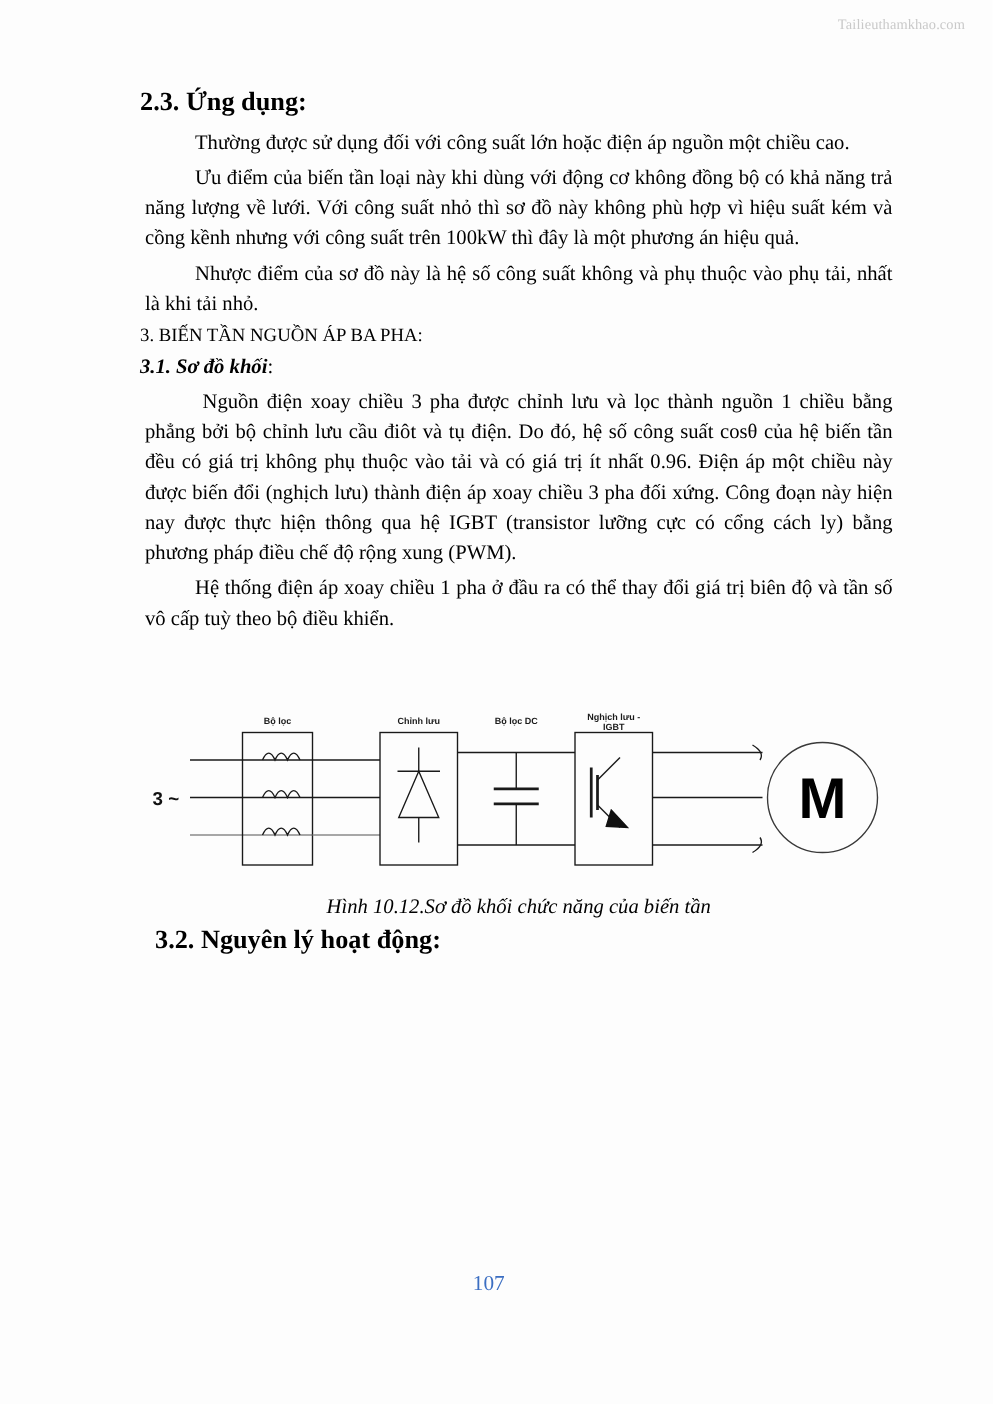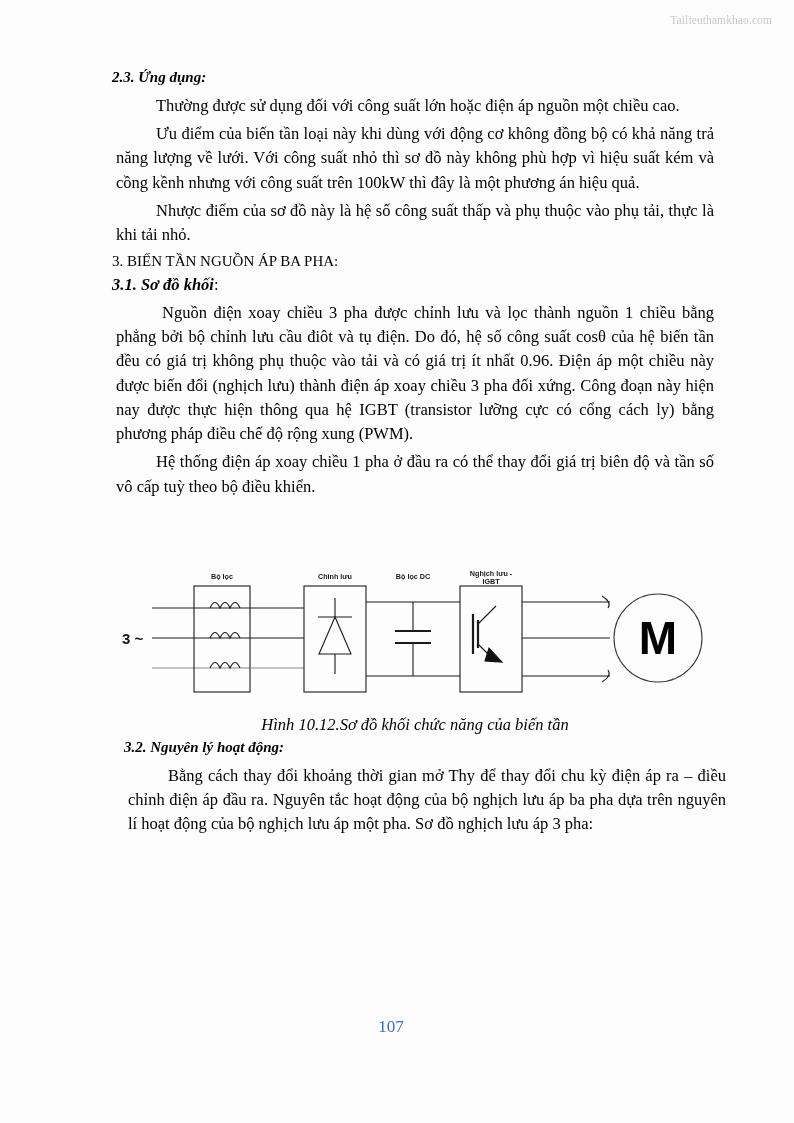--- a/index.html
+++ b/index.html
@@ -37,23 +37,22 @@
   
   .content {
     position: absolute;
     left: 112px;
     top: 68px;
     width: 606px;
   }
 
   h3.heading {
     margin: 0 0 6px 0;
-    font-size: 15px;
+    font-size: 21px;
     font-weight: bold;
-    font-style: italic;
     line-height: 1.32;
   }
   .heading-plain {
     margin: 0;
     font-size: 15px;
     font-weight: normal;
     line-height: 1.45;
   }
   .heading-mixed {
     margin: 0 0 2px 0;
@@ -125,21 +124,21 @@
   <div class="watermark">Tailieuthamkhao.com</div>
 
   <div class="content">
 
     <h3 class="heading">2.3. Ứng dụng:</h3>
 
     <p class="para">Thường được sử dụng đối với công suất lớn hoặc điện áp nguồn một chiều cao.</p>
 
     <p class="para">Ưu điểm của biến tần loại này khi dùng với động cơ không đồng bộ có khả năng trả năng lượng về lưới. Với công suất nhỏ thì sơ đồ này không phù hợp vì hiệu suất kém và cồng kềnh nhưng với công suất trên 100kW thì đây là một phương án hiệu quả.</p>
 
-    <p class="para">Nhược điểm của sơ đồ này là hệ số công suất thấp và phụ thuộc vào phụ tải, thực là khi tải nhỏ.</p>
+    <p class="para">Nhược điểm của sơ đồ này là hệ số công suất không và phụ thuộc vào phụ tải, nhất là khi tải nhỏ.</p>
 
     <p class="heading-plain">3. BIẾN TẦN NGUỒN ÁP BA PHA:</p>
 
     <p class="heading-mixed"><span class="b">3.1. Sơ đồ khối</span><span>:</span></p>
 
     <p class="para tight">Nguồn điện xoay chiều 3 pha được chỉnh lưu và lọc thành nguồn 1 chiều bằng phẳng bởi bộ chỉnh lưu cầu điôt và tụ điện. Do đó, hệ số công suất cosθ của hệ biến tần đều có giá trị không phụ thuộc vào tải và có giá trị ít nhất 0.96. Điện áp một chiều này được biến đổi (nghịch lưu) thành điện áp xoay chiều 3 pha đối xứng. Công đoạn này hiện nay được thực hiện thông qua hệ IGBT (transistor lưỡng cực có cổng cách ly) bằng phương pháp điều chế độ rộng xung (PWM).</p>
 
     <p class="para">Hệ thống điện áp xoay chiều 1 pha ở đầu ra có thể thay đổi giá trị biên độ và tần số vô cấp tuỳ theo bộ điều khiển.</p>
 
   </div>
@@ -208,18 +207,17 @@
 
         <text x="546" y="68" font-family="Liberation Sans, DejaVu Sans, sans-serif" font-size="46" font-weight="bold" fill="#000000" text-anchor="middle" dominant-baseline="central">M</text>
       </svg>
     </div>
 
     <div class="fig-caption">Hình 10.12.Sơ đồ khối chức năng của biến tần</div>
   </div>
 
   <div class="lower">
     <h3 class="heading">3.2. Nguyên lý hoạt động:</h3>
-    <p class="para">Bằng cách thay đổi khoảng thời gian mở Thy để thay đổi chu kỳ điện áp ra – điều chỉnh điện áp đầu ra. Nguyên tắc hoạt động của bộ nghịch lưu áp ba pha dựa trên nguyên lí hoạt động của bộ nghịch lưu áp một pha. Sơ đồ nghịch lưu áp 3 pha:</p>
   </div>
 
   <div class="page-number">107</div>
 
 </div>
 
 </body></html>

